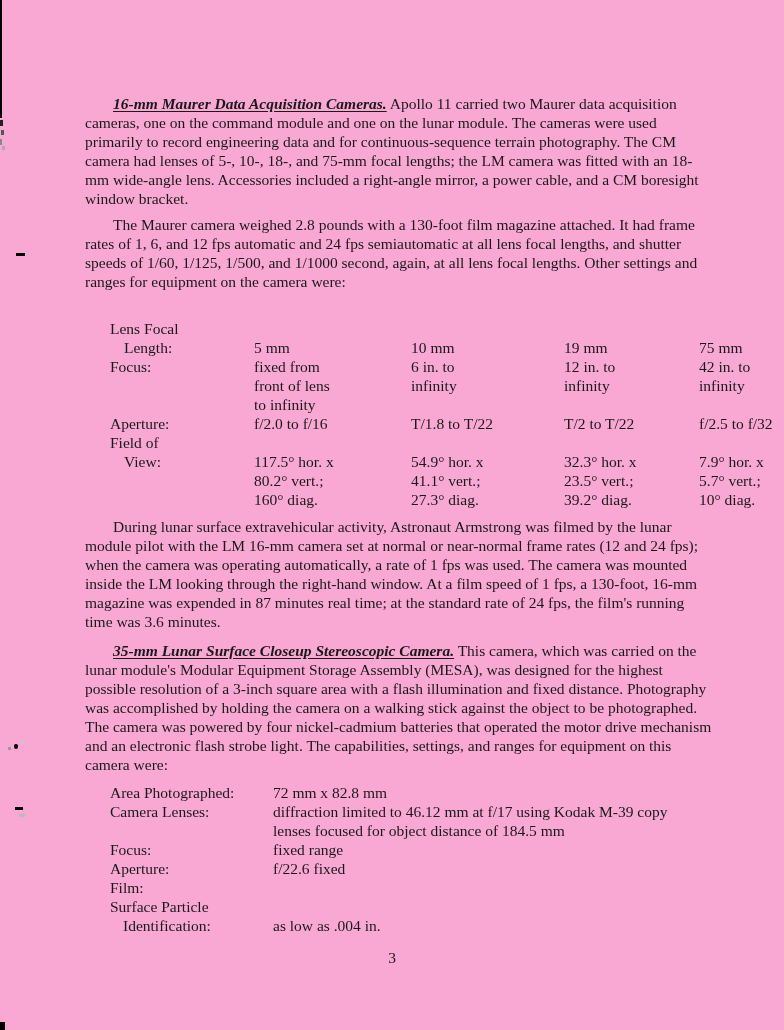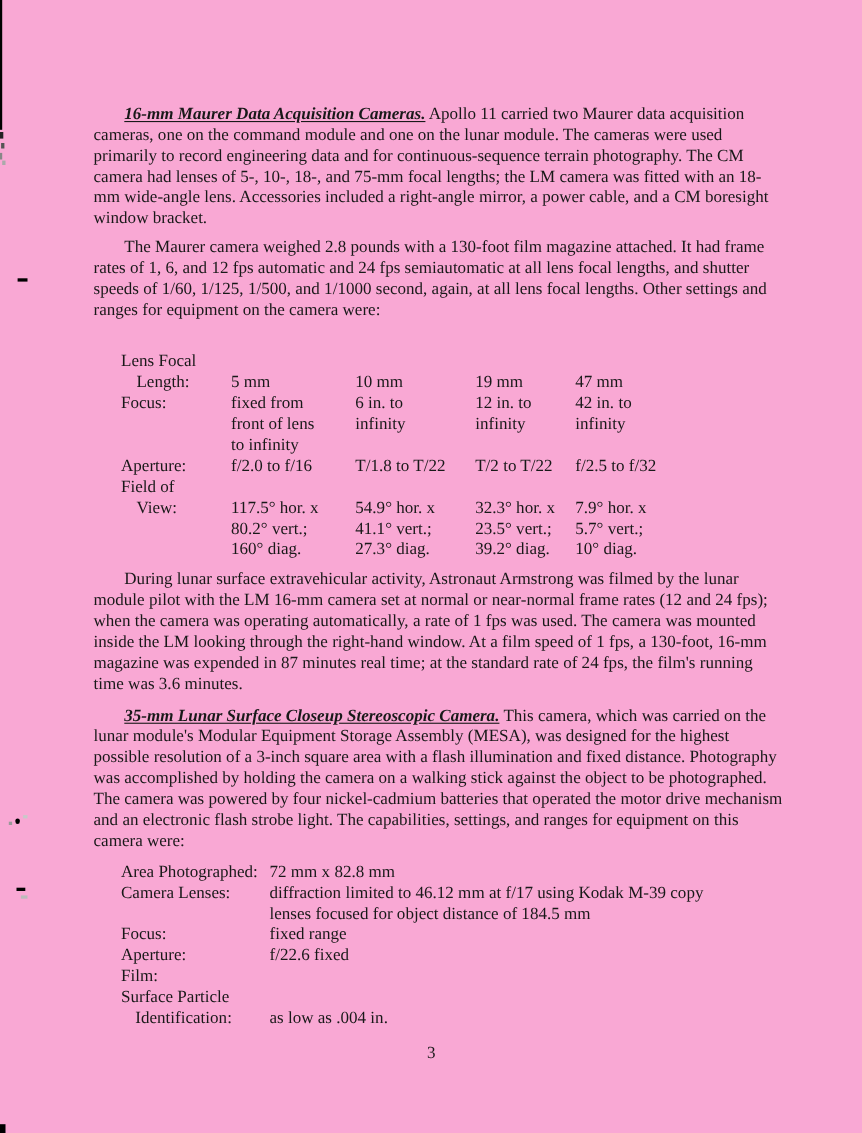--- a/index.html
+++ b/index.html
@@ -10,25 +10,25 @@
     overflow:hidden;
     font-family:"Liberation Serif", serif;
     font-size:15.5px;
     line-height:19px;
     color:#191919;
   }
   .blk{position:absolute;left:85px;width:630px;}
   .para{margin:0;text-indent:28px;}
   .heading{font-style:italic;font-weight:700;text-decoration:underline;text-underline-offset:2px;}
   
-  .lens-table .trow{display:grid;grid-template-columns:100px 113px 109px 91px auto;padding-left:25px;}
+  .lens-table .trow{display:grid;grid-template-columns:100px 113px 109px 91px auto;padding-left:25px;gap:44px;}
   .lens-table .cell{white-space:nowrap;}
   .lens-table .ind{padding-left:14px;}
   
-  .spec-list .srow{display:grid;grid-template-columns:135px auto;padding-left:25px;}
+  .spec-list .srow{display:grid;grid-template-columns:135px auto;padding-left:25px;gap:28px;}
   .spec-list .ind{padding-left:13px;}
   .pagenum{position:absolute;left:0;top:948px;width:784px;text-align:center;margin:0;}
   
   .art{position:absolute;background:#000;}
 </style>
 </head>
 <body>
 
 <div class="page">
 
@@ -55,21 +55,21 @@
       <div class="cell"></div>
       <div class="cell"></div>
       <div class="cell"></div>
       <div class="cell"></div>
     </div>
     <div class="trow">
       <div class="cell ind">Length:</div>
       <div class="cell">5 mm</div>
       <div class="cell">10 mm</div>
       <div class="cell">19 mm</div>
-      <div class="cell">47 mm</div>
+      <div class="cell">75 mm</div>
     </div>
     <div class="trow">
       <div class="cell">Focus:</div>
       <div class="cell">fixed from</div>
       <div class="cell">6 in. to</div>
       <div class="cell">12 in. to</div>
       <div class="cell">42 in. to</div>
     </div>
     <div class="trow">
       <div class="cell"></div>

